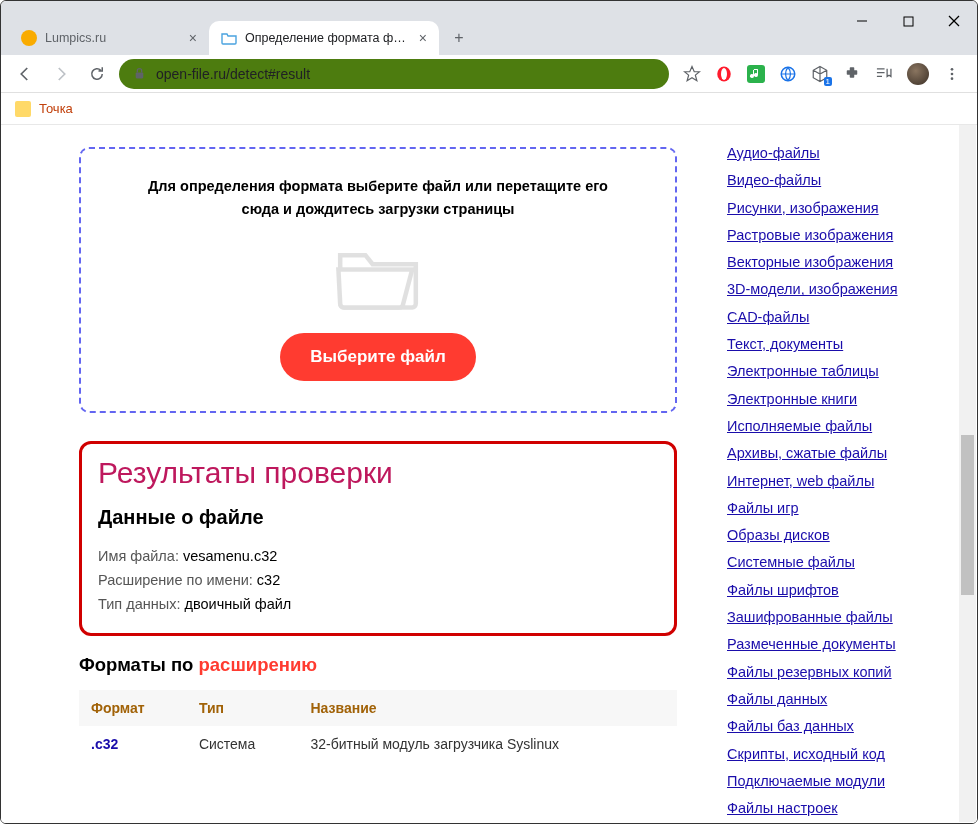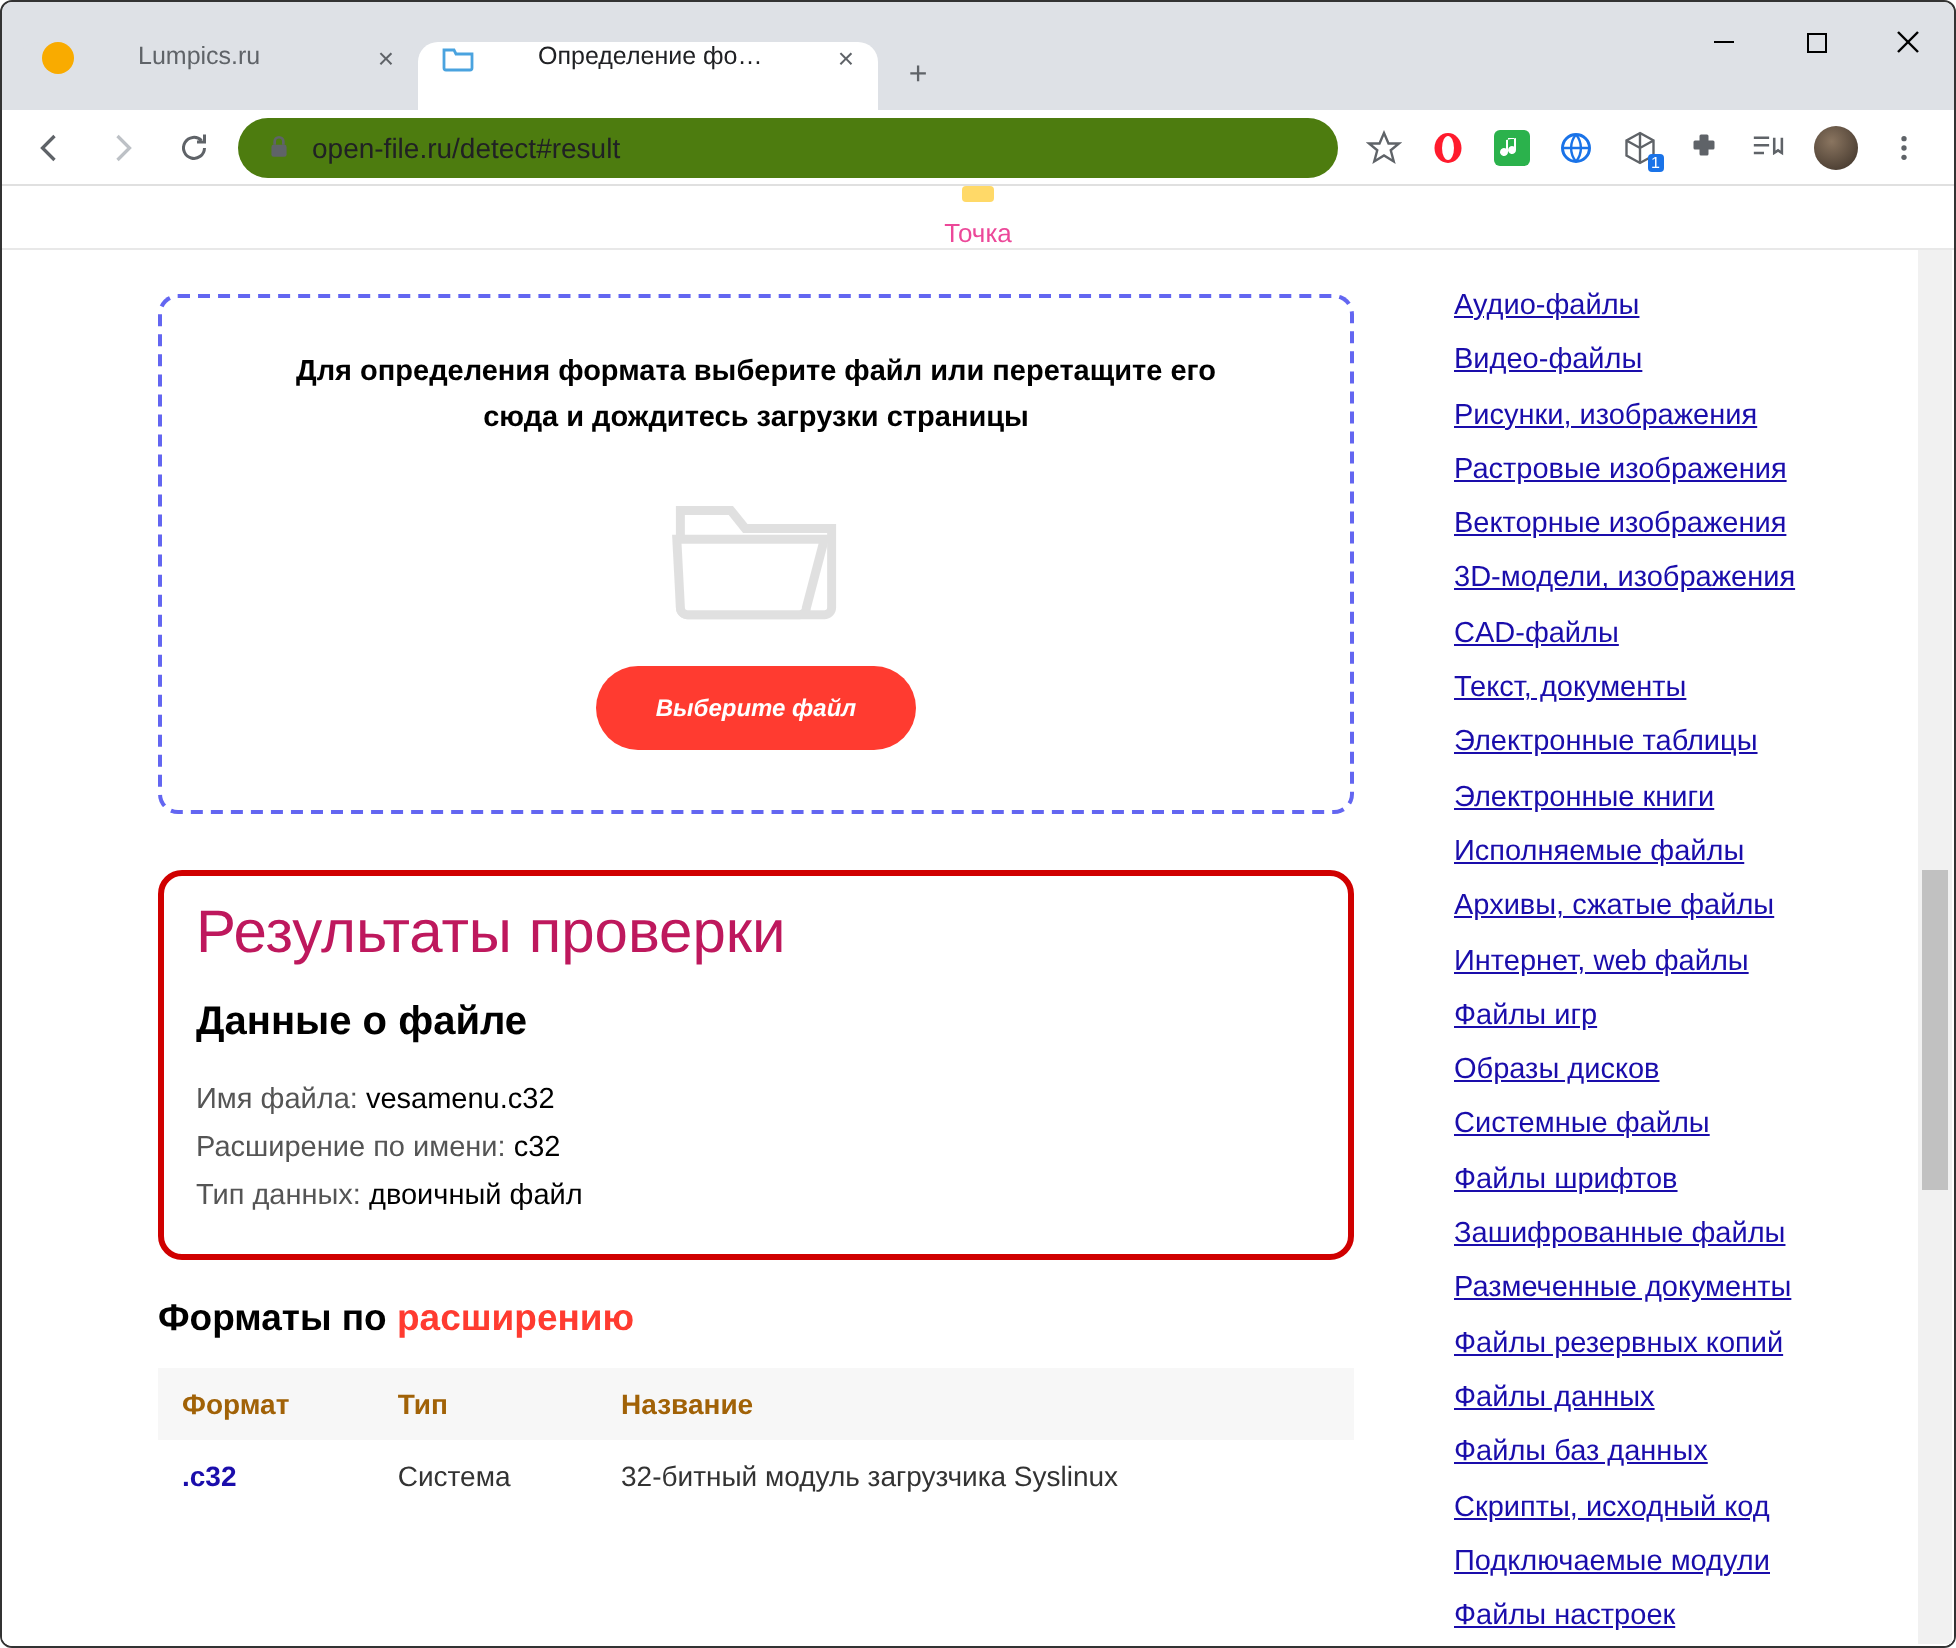--- a/index.html
+++ b/index.html
@@ -1,58 +1,58 @@
 <!DOCTYPE html>
 <html><head>
 <meta charset="utf-8">
 <style>
 * { margin: 0; padding: 0; box-sizing: border-box; }
 body { font-family: "Segoe UI", Arial, sans-serif; background: #fff; width: 978px; height: 824px; overflow: hidden; border: 1px solid #333; border-radius: 6px; position: relative; }
 
 
 .titlebar { height: 12px; background: #dee1e6; }
 .tabstrip { height: 42px; background: #dee1e6; display: flex; align-items: end; padding: 0 8px; }
-.tab { height: 34px; background: #dee1e6; border-radius: 10px 10px 0 0; display: flex; align-items: flex-start; padding: 0 12px; font-size: 12.5px; color: #5f6368; max-width: 230px; min-width: 200px; cursor: pointer; position: relative; gap: 24px;}
+.tab { height: 34px; background: #dee1e6; border-radius: 10px 10px 0 0; display: flex; align-items: center; padding: 0 12px; font-size: 12.5px; color: #5f6368; max-width: 230px; min-width: 200px; cursor: pointer; position: relative;}
 .tab.active { background: #fff; color: #202124; }
 .tab .favicon { width: 16px; height: 16px; border-radius: 50%; margin-right: 8px; flex-shrink:0;}
 .tab .favicon.orange { background: #f9ab00; }
 .tab .favicon.folder { background: none; }
 .tab .title { flex: 1; overflow: hidden; white-space: nowrap; text-overflow: ellipsis; }
 .tab .close { margin-left: 8px; font-size: 14px; color: #5f6368; }
 .newtab { width: 28px; height: 28px; display:flex; align-items:center; justify-content:center; margin-left:6px; margin-bottom:3px; font-size:16px; color:#5f6368; cursor:pointer;}
 .win-controls { position: absolute; top: 0; right: 0; display: flex; }
 .win-btn { width: 46px; height: 40px; display: flex; align-items: center; justify-content: center; color: #000; cursor: pointer; }
 
 
 .toolbar { height: 38px; background: #fff; display: flex; align-items: center; padding: 0 10px; gap: 8px; border-bottom: 1px solid #e0e0e0;}
 .nav-btn { width: 28px; height: 28px; display:flex; align-items:center; justify-content:center; color:#5f6368; cursor:pointer; border-radius:50%;}
 .nav-btn.disabled { color: #bdc1c6; }
 .omnibox { flex: 1; height: 30px; background: #4d7c0f; border-radius: 15px; display: flex; align-items: center; padding: 0 14px; font-size: 14px; color: #202124; gap:10px;}
 .omnibox .lock { color:#5f6368; font-size:12px;}
 .ext-icons { display: flex; align-items: center; gap: 14px; padding: 0 6px;}
 .ext-icon { width: 18px; height: 18px; display:flex; align-items:center; justify-content:center; position:relative;}
 
 
-.bookbar { height: 32px; background:#fff; display:flex; align-items:center; padding:0 14px; gap:8px; font-size:13px; color:#ec4899; border-bottom:1px solid #e8e8e8;flex-direction:column;}
+.bookbar { height: 32px; background:#fff; display:flex; align-items:center; padding:0 14px; gap:8px; font-size:13px; color:#c2410c; border-bottom:1px solid #e8e8e8;}
 .bookbar .bicon { width:16px; height:16px; background:#ffd968; border-radius:2px;}
 
 
 .content-wrap { position:absolute; top:124px; left:0; right:0; bottom:0; display:flex; background:#f0f0f0;}
 .page { background:#fff; margin: 0 auto; width: 100%; display:flex;}
 .main { flex:1; padding: 22px 30px 0 78px; background:#fff; position:relative;}
 .sidebar { width: 270px; padding: 18px 20px; background:#fff;}
 
 .scrollbar-v { position:absolute; right:1px; top:124px; bottom:1px; width:17px; background:#f1f1f1;}
 .scroll-thumb { position:absolute; right:2px; width:13px; background:#c1c1c1; border-radius:0;}
 
 
 .dropzone { border: 2px dashed #6366f1; border-radius: 10px; padding: 26px 20px 30px; text-align: center; margin-bottom: 28px;}
 .dropzone .msg { font-size: 14.5px; font-weight: 600; color: #000; line-height: 1.6; max-width: 500px; margin: 0 auto 18px;}
 .folder-icon { width: 90px; height: 70px; margin: 0 auto 24px; opacity:0.25;}
-.select-btn { background: #ff3b30; color:#fff; border:none; padding: 14px 30px; border-radius: 26px; font-size: 12px; font-weight:600; cursor:pointer;font-style:italic;}
+.select-btn { background: #ff3b30; color:#fff; border:none; padding: 14px 30px; border-radius: 26px; font-size: 17px; font-weight:600; cursor:pointer;}
 
 
 .results-box { border: 3px solid #d00000; border-radius: 12px; padding: 12px 16px 16px; margin-bottom: 18px;}
 .results-box h1 { font-size: 30px; font-weight: 400; color:#be185d; margin-bottom: 16px;}
 .results-box h2 { font-size: 20px; font-weight: 700; margin-bottom: 16px;}
 .results-box p { font-size: 14.5px; color: #555; line-height: 1.65;}
 .results-box p .val { color:#000;}
 
 h2.formats-heading { font-size: 18.5px; margin-bottom:14px;}
 h2.formats-heading .red { color: #ff3b30;}

